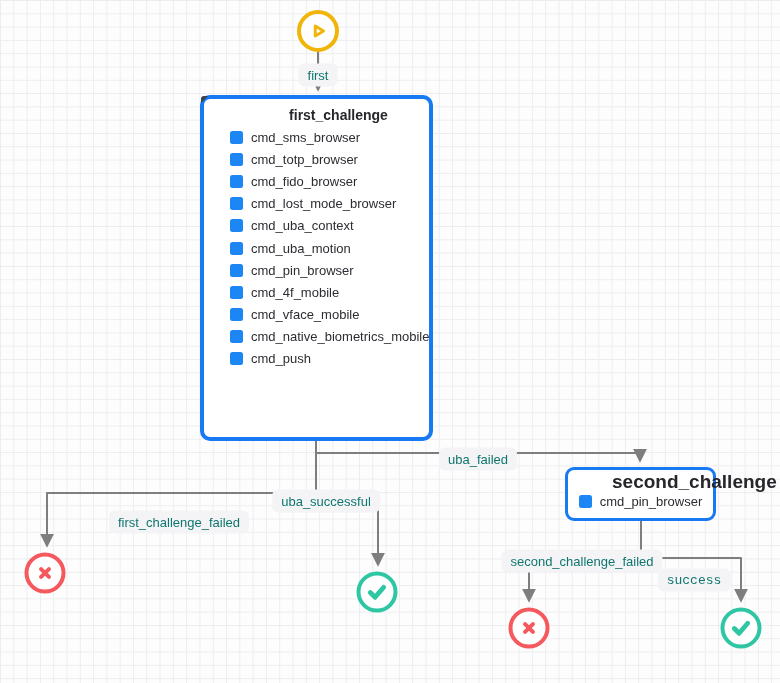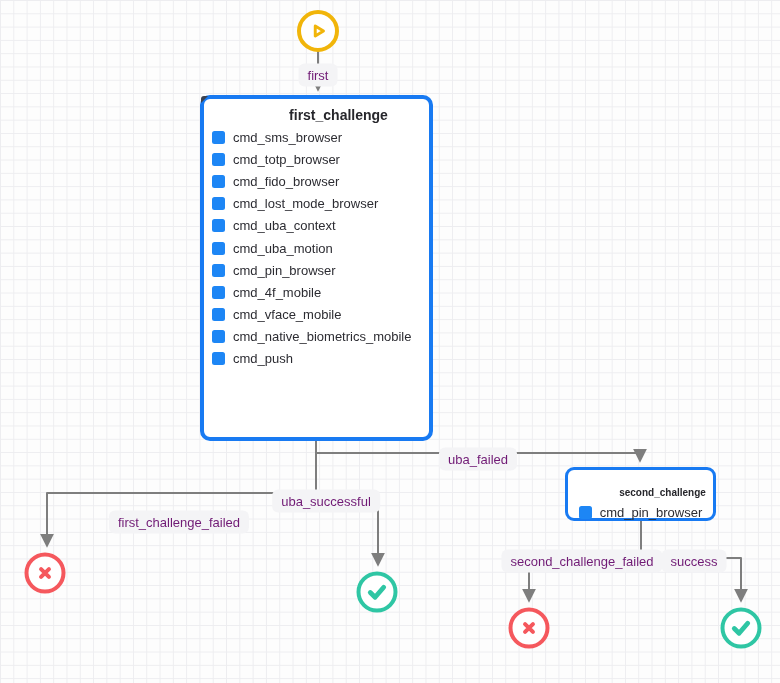--- a/index.html
+++ b/index.html
@@ -26,21 +26,21 @@
     stroke: #7e7e7e;
     stroke-width: 2;
     stroke-linejoin: round;
   }
 
   
   .edge-label {
     position: absolute;
     transform: translate(-50%, -50%);
     background: #f4f4f6;
-    color: #701a75;
+    color: #0f766e;
     font-size: 13px;
     line-height: 1;
     padding: 5px 9px;
     border-radius: 6px;
     white-space: nowrap;
     z-index: 5;
   }
 
   
   .start-node {
@@ -68,25 +68,25 @@
   .box-second { left: 565px; top: 467px; width: 151px; height: 54px; border-width: 3px; border-radius: 9px; }
   .node-title {
     text-align: center;
     font-weight: bold;
     font-size: 14px;
     color: #26262b;
     padding-top: 6px;
     line-height: 20px;
     margin-left: 44px;
   }
-  .box-second .node-title { font-size: 10px; padding-top: 14px; line-height: 18px; }
+  .box-second .node-title { font-size: 19px; padding-top: 3px; line-height: 18px; }
   .cmd-list {
     list-style: none;
     margin: 0;
-    padding: 1px 4px 0 8px;
+    padding: 1px 4px 0 26px;
   }
   .cmd-item {
     display: flex;
     align-items: center;
     gap: 8px;
     height: 22.2px;
     font-size: 13px;
     color: #2c2c32;
     white-space: nowrap;
   }
@@ -204,21 +204,21 @@
           <span>cmd_pin_browser</span>
         </li>
     </ul>
   </div>
 
   <div class="edge-label" style="left:318px; top:75px;">first</div>
   <div class="edge-label" style="left:478px; top:452px;margin-top:7px;">uba_failed</div>
   <div class="edge-label" style="left:179px; top:493px;margin-top:29px;">first_challenge_failed</div>
   <div class="edge-label" style="left:326px; top:501px;">uba_successful</div>
   <div class="edge-label" style="left:582px; top:561px;">second_challenge_failed</div>
-  <div class="edge-label" style="left:694px; top:561px;">success</div>
+  <div class="edge-label" style="left:694px; top:580px;font-family:Liberation Mono, monospace;">success</div>
 
   <div class="end-node end-fail" style="left:45px; top:573px;">
     <svg width="21" height="21" viewBox="0 0 24 24">
       <path d="M7.5 7.5 L16.5 16.5 M16.5 7.5 L7.5 16.5" stroke="#f5585d" stroke-width="4.6" stroke-linecap="round" fill="none"></path>
     </svg>
   </div>
 
   <div class="end-node end-success" style="left:377px; top:592px;">
     <svg width="23" height="23" viewBox="0 0 24 24">
       <path d="M5 12.5 L10 17.5 L19 7" stroke="#2fc6a4" stroke-width="5" stroke-linecap="round" stroke-linejoin="round" fill="none"></path>

